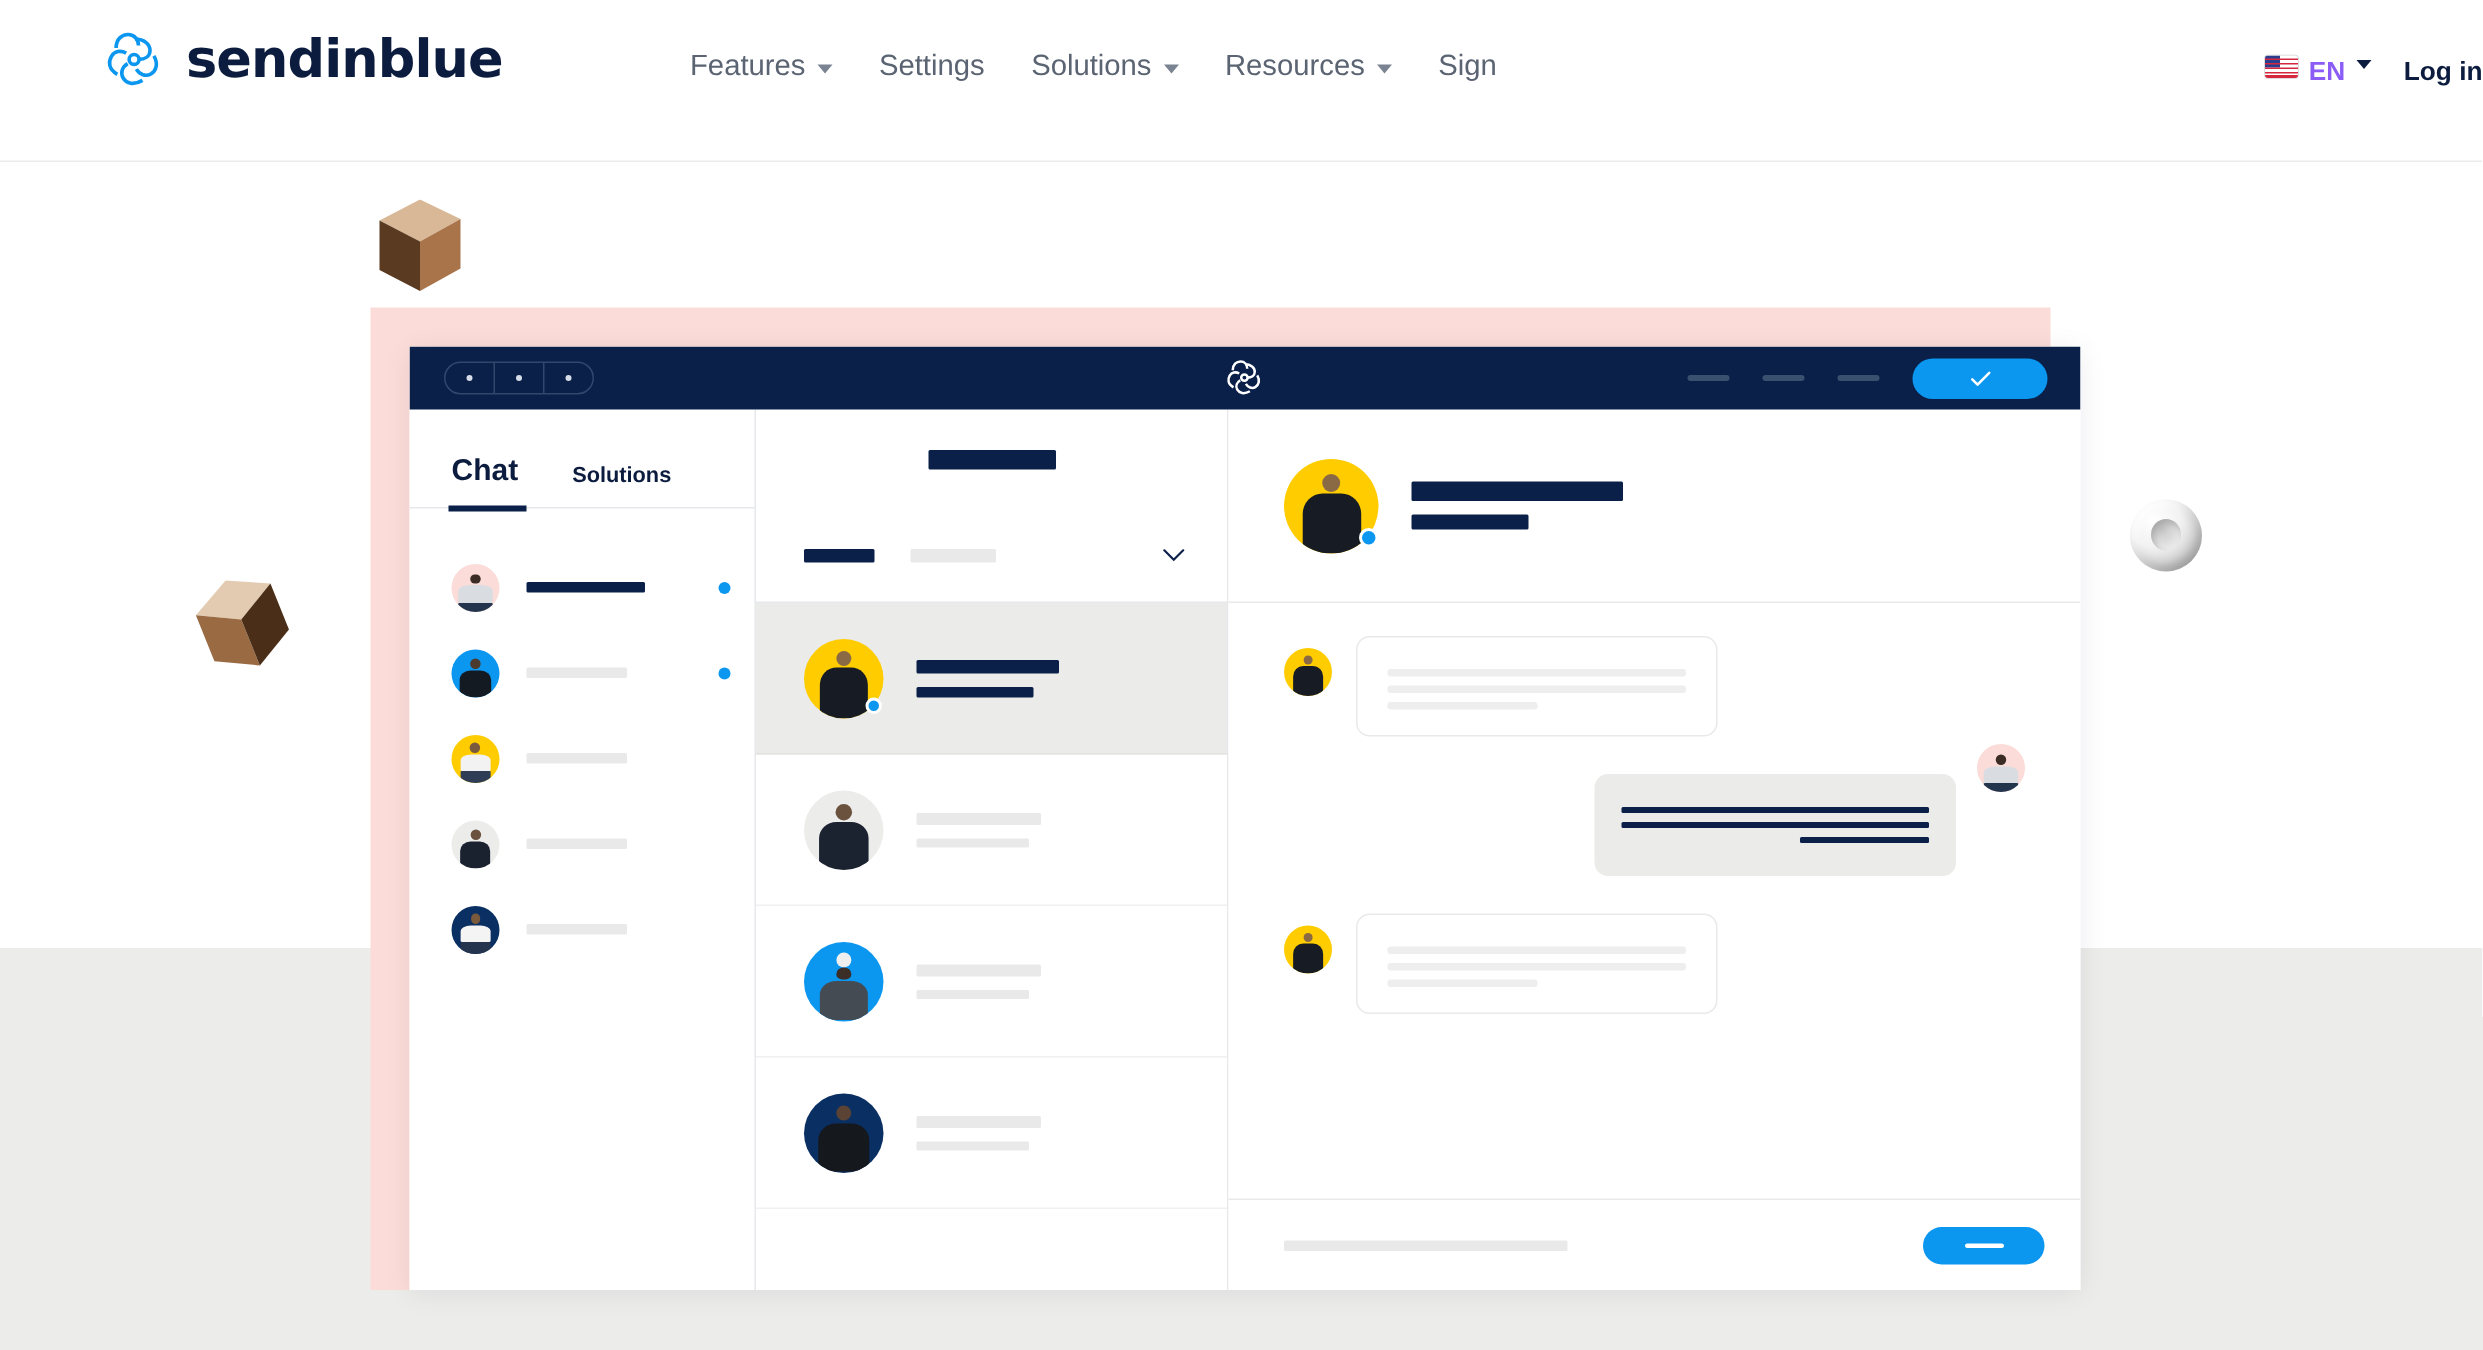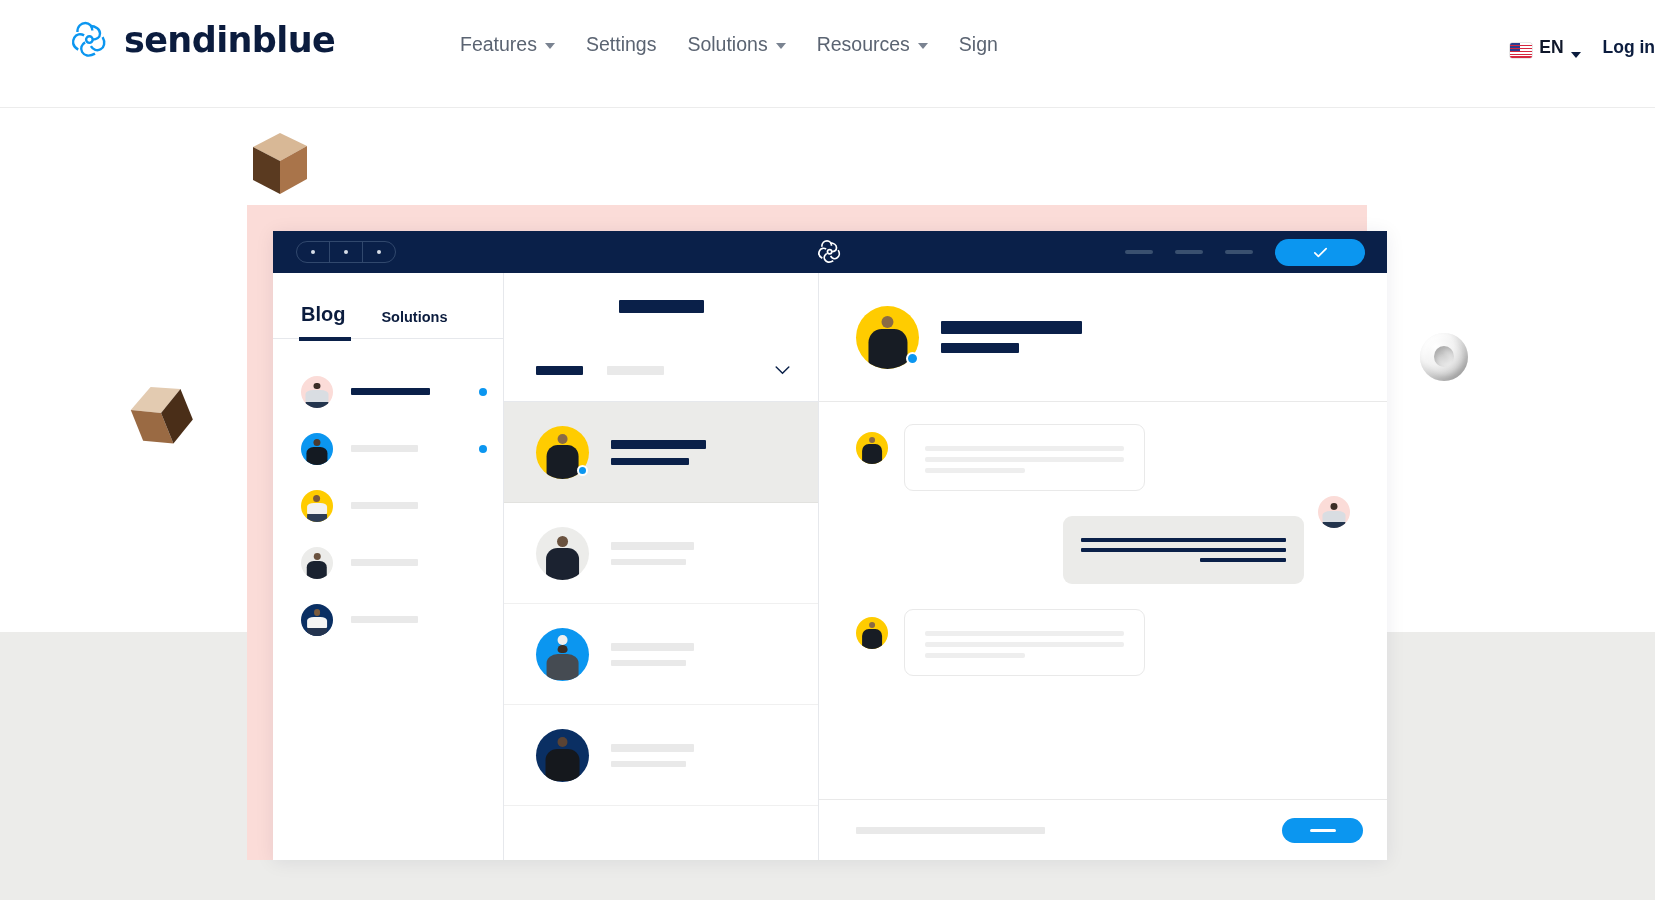--- a/index.html
+++ b/index.html
@@ -29,22 +29,22 @@
     font-size:19.5px; color:#5b6472; display:flex; align-items:center; gap:8px;
     cursor:pointer; white-space:nowrap; line-height:28px;
   }
   .caret{
     width:0;height:0;border-left:5px solid transparent;border-right:5px solid transparent;
     border-top:6px solid #7a8391; display:inline-block; margin-top:3px;
   }
 
   .nav-right{ position:absolute; right:0px; top:0; height:95px; display:flex; align-items:center; }
   .lang{
-    display:flex; align-items:flex-end; gap:7px; cursor:pointer;
-    font-size:17.5px; font-weight:700; color:#0f172a;
+    display:flex; align-items:flex-start; gap:7px; cursor:pointer;
+    font-size:17.5px; font-weight:700; color:#8b5cf6;
   }
   .flag{
     width:22px;height:15px;display:inline-block;position:relative;overflow:hidden;
     border-radius:2px; background:#fff;
     box-shadow:0 0 0 0.5px rgba(0,0,0,.18);
   }
   .flag i{position:absolute;left:0;width:100%;height:1.8px;background:#d6273f;}
   .flag u{position:absolute;left:0;top:0;width:9.5px;height:8px;background:#2a3d8f;}
   .login{
     font-size:17.5px; font-weight:700; color:#0b1c3e; margin-left:22px; cursor:pointer; white-space:nowrap;
@@ -316,21 +316,21 @@
           <path d="M4 12.5l5 5L20 6.5" fill="none" stroke="#fff" stroke-width="2.4" stroke-linecap="round" stroke-linejoin="round"></path>
         </svg>
       </span>
     </div>
   </div>
 
   <div class="app-body">
 
     <div class="col-contacts">
       <div class="tabs">
-        <span class="tab tab-chat">Blog</span>
+        <span class="tab tab-chat">Chat</span>
         <span class="tab tab-settings">Solutions</span>
       </div>
 
       <div class="contact-list">
 
         <div class="contact">
           <span class="av av-sm" style="background:#fbdcd8">
             <span class="fig" style="width:72%;height:78%">
               <span class="hd" style="background:#3b2d26;width:30%;padding-bottom:30%;display:block"></span>
               <span class="bd" style="background:#d9dde2;height:46%;display:block;margin-top:4%"></span>

